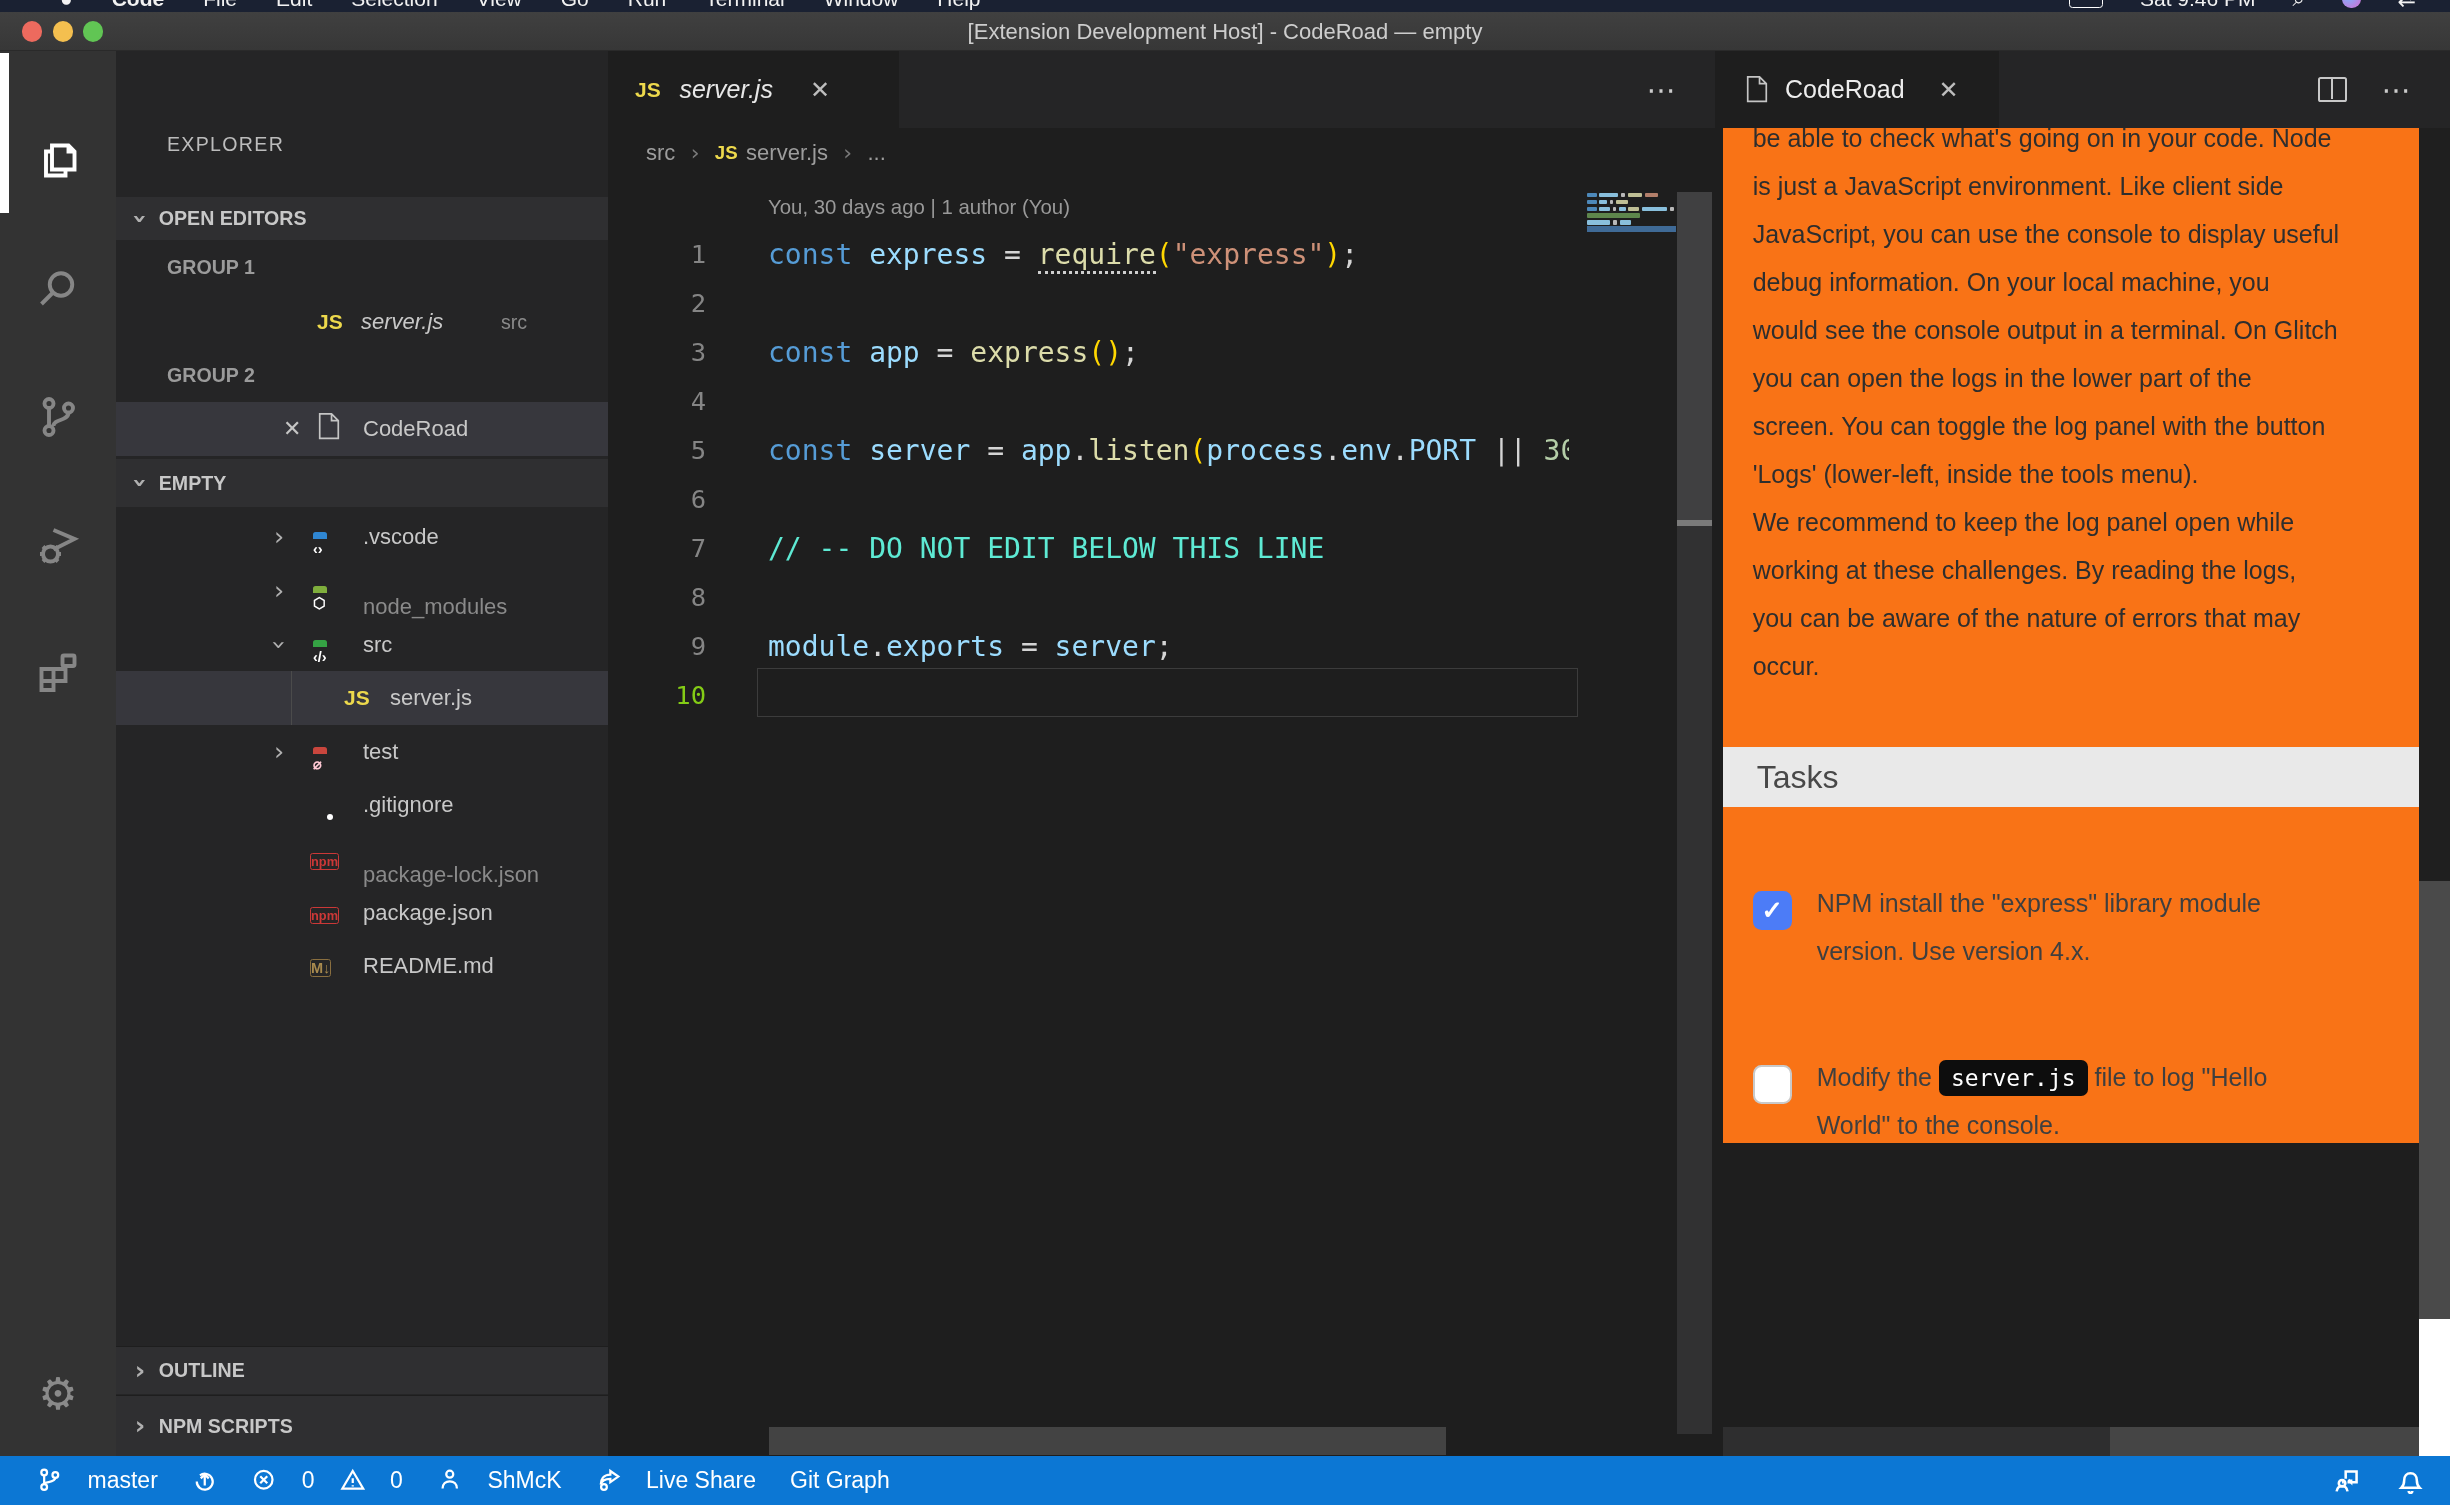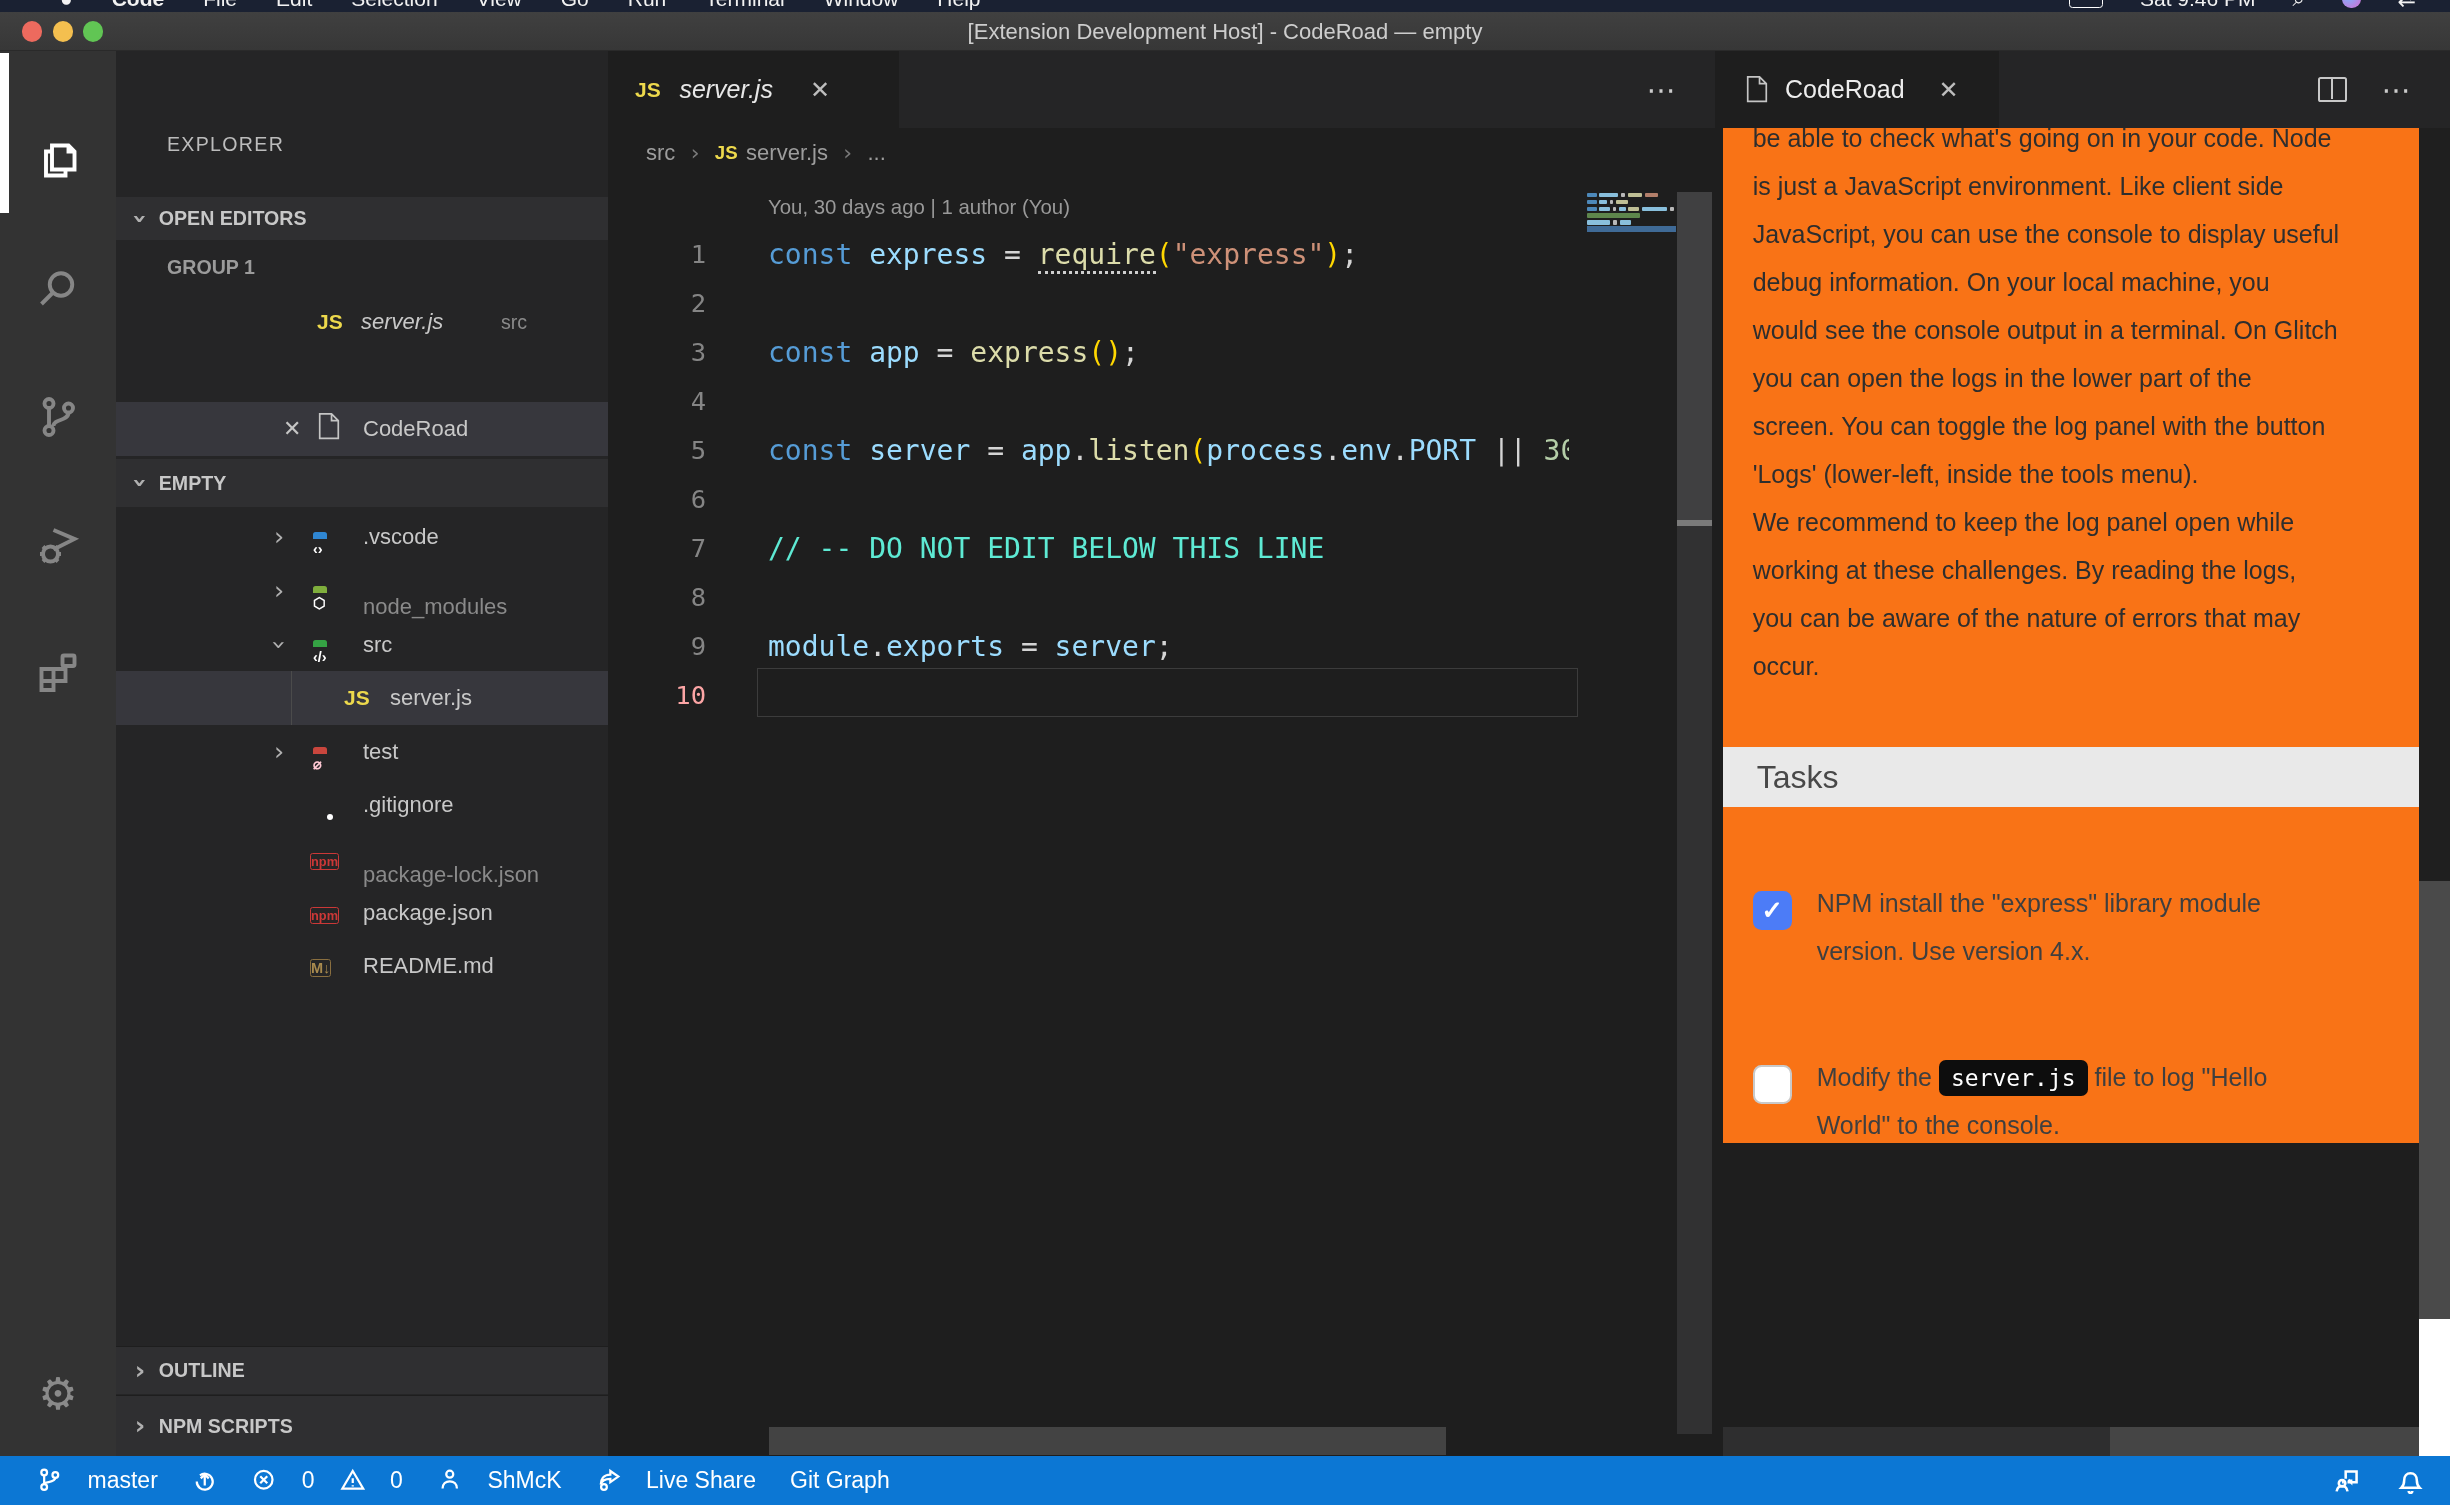--- a/index.html
+++ b/index.html
@@ -83,21 +83,21 @@
   #breadcrumb { position:absolute; left:0; top:77px; width:1107px; height:49px; display:flex; align-items:center;
                 color:#9d9d9d; font-size:22px; }
   #breadcrumb .sep { margin:0 15.3px; color:#7a7a7a; font-family:"DejaVu Sans", sans-serif; }
   #breadcrumb .js-ic { font-size:18.7px; margin-right:8.5px; }
   #breadcrumb > :first-child { margin-left:38px; }
 
   #editor { position:absolute; left:0; top:126px; width:1107px; height:1279px; overflow:hidden; }
   #codelens { position:absolute; left:160px; top:18.7px; color:#999999; font-size:20.4px; }
   #gutter { position:absolute; left:0; top:53px; width:98px; text-align:right; }
   #gutter .ln { height:49px; line-height:49px; color:#858585; font-family:"DejaVu Sans Mono", monospace; font-size:25.5px; }
-  #gutter .ln.cur { color:#fca5a5; }
+  #gutter .ln.cur { color:#84cc16; }
   #code { position:absolute; left:160px; top:53px; width:801px; overflow:hidden; white-space:nowrap; }
   #code .cl { height:49px; line-height:49px; font-family:"DejaVu Sans Mono", monospace; font-size:28px; }
   .tk-k { color:#569cd6; } .tk-v { color:#9cdcfe; } .tk-o { color:#d4d4d4; } .tk-f { color:#dcdcaa; }
   .tk-fu { color:#dcdcaa; border-bottom:3.4px dotted #cfcfcf; }
   .tk-b { color:#ffd700; } .tk-s { color:#ce9178; } .tk-c { color:#5eead4; } .tk-n { color:#b5cea8; }
   #curline { position:absolute; left:149px; top:491px; width:821px; height:49px; border:1.7px solid #3c3c3c; }
 
   #minimap { position:absolute; left:976px; top:15.3px; width:97px; }
   #minimap .mrow { position:absolute; left:3.4px; display:flex; gap:2.6px; }
   #minimap .mrow div { height:4.3px; border-radius:0.9px; }
@@ -238,20 +238,23 @@
       <span>OPEN EDITORS</span>
     </div>
 
     <div class="row" style="top:189px">
       <span class="grouplbl">GROUP 1</span>
     </div>
     <div class="row oe" style="top:244px">
       <span class="ic js-ic">JS</span>
       <span class="lbl" style="font-style:italic">server.js</span>
       <span class="detail">src</span>
+    </div>
+    <div class="row" style="top:297px">
+      <span class="grouplbl">GROUP 2</span>
     </div>
     <div class="row selected" style="top:351px">
       <span class="closex">✕</span>
       <span class="ic" style="left:202px">
         <svg class="page-ic" width="22" height="27" viewBox="0 0 26 32">
             <path d="M2 1 h14 l8 8 v21 h-22 z M16 1 v8 h8" stroke="#c5c5c5" stroke-width="2" fill="none"></path>
           </svg>
       </span>
       <span class="lbl">CodeRoad</span>
     </div>

